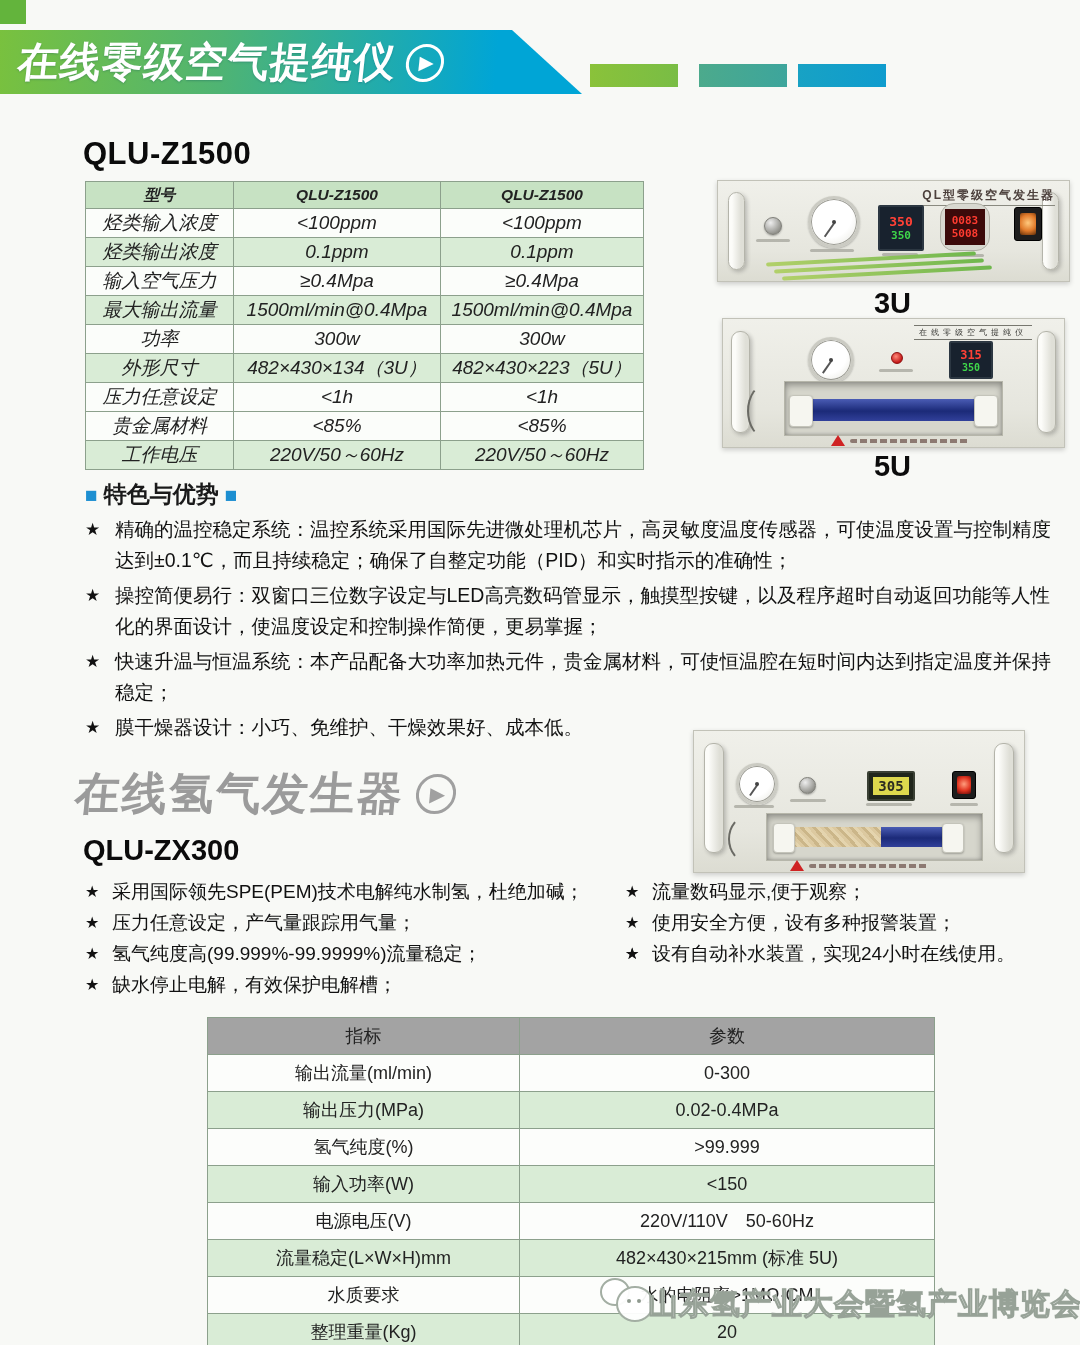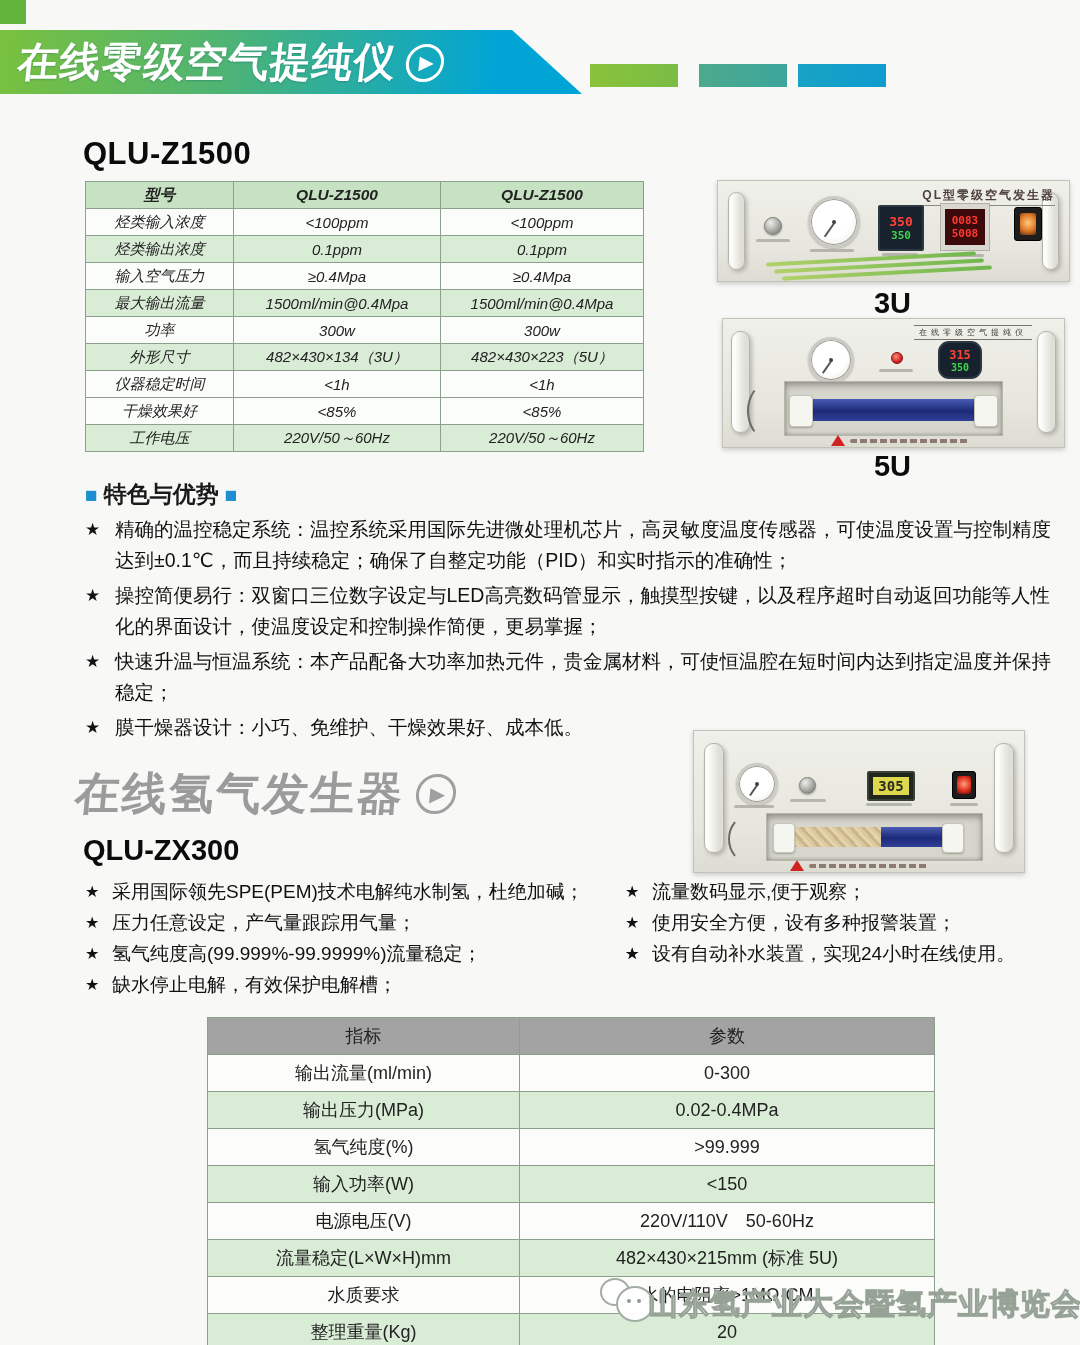--- a/index.html
+++ b/index.html
@@ -36,21 +36,21 @@
 
   
   .h-z1500{left:83px;top:136px;font-size:31px;font-weight:bold;color:#0b0b0b;letter-spacing:.5px;}
   .h-zx300{left:83px;top:834px;font-size:29px;font-weight:bold;color:#0b0b0b;}
 
   
   table{border-collapse:collapse;table-layout:fixed;}
   td{border:1px solid #8ca08c;text-align:center;vertical-align:middle;
      overflow:hidden;white-space:nowrap;color:#222;}
   .spec-table{left:85px;top:181px;width:558px;font-style:italic;}
-  .spec-table td{height:24px;font-size:15px;background:#fbfdfa;}
+  .spec-table td{height:24px;font-size:19px;background:#fbfdfa;}
   .spec-table tr.g td{background:#d9ecd6;}
   .spec-table tr.hd td{background:#c7e2c3;font-weight:bold;font-size:15.5px;}
   .param-table{left:207px;top:1017px;width:727px;}
   .param-table td{height:34px;font-size:18px;background:#fcfdfb;}
   .param-table tr.g td{background:#d9ecd6;}
   .param-table tr.hd td{background:#a3a3a3;font-weight:normal;margin-left:23px;}
 
   
   .feat-title{left:85px;top:479px;font-size:23px;font-weight:bold;display:flex;align-items:center;gap:6px;}
   .feat-sq{color:#1d8fd1;font-size:21px;line-height:1;}
@@ -89,21 +89,21 @@
   .gauge .pin{position:absolute;left:50%;top:50%;width:4px;height:4px;margin:-2px;border-radius:50%;background:#444;}
   .knob{position:absolute;border-radius:50%;
         background:radial-gradient(circle at 35% 30%,#eee,#8f8f89 75%);
         border:1px solid #7f7f79;box-shadow:0 1px 2px rgba(0,0,0,.3);}
   .smudge{position:absolute;height:3px;background:#a9a9a0;opacity:.8;border-radius:2px;}
   .ctrl{position:absolute;background:#18222e;border:2px solid #2c3742;border-radius:2px;
         display:flex;flex-direction:column;align-items:center;justify-content:center;
         font-family:"DejaVu Sans Mono",monospace;}
   .ctrl .pv{color:#ff4136;font-weight:bold;}
   .ctrl .sv{color:#3fd64a;font-weight:bold;}
-  .disp-red{position:absolute;background:#d8d8d0;border:1px solid #b0b0a6;border-radius:0;
+  .disp-red{position:absolute;background:#d8d8d0;border:1px solid #b0b0a6;border-radius:14px;
         display:flex;align-items:center;justify-content:center;}
   .disp-red .scr{background:#3c0a0a;width:84%;height:80%;display:flex;flex-direction:column;
         align-items:center;justify-content:center;font-family:"DejaVu Sans Mono",monospace;
         color:#ff3b30;font-weight:bold;}
   .rocker{position:absolute;background:#1d1d1d;border-radius:3px;border:1px solid #000;
         display:flex;align-items:center;justify-content:center;}
   .rocker .glow{width:60%;height:66%;border-radius:2px;}
   .glow-orange{background:radial-gradient(circle at 50% 45%,#ffc97d 0%,#e07a2a 55%,#5e2d08 100%);}
   .glow-red{background:radial-gradient(circle at 50% 45%,#ff9d7d 0%,#e0331f 55%,#5e0808 100%);}
   .tray{position:absolute;background:#d6d6cc;border:1px solid #b6b6aa;
@@ -197,26 +197,26 @@
     <td>功率</td>
     <td>300w</td>
     <td>300w</td>
   </tr>
   <tr class="g">
     <td>外形尺寸</td>
     <td>482×430×134（3U）</td>
     <td>482×430×223（5U）</td>
   </tr>
   <tr>
-    <td>仪器稳定时间</td>
+    <td>压力任意设定</td>
     <td>&lt;1h</td>
     <td>&lt;1h</td>
   </tr>
   <tr>
-    <td>干燥效果好</td>
+    <td>贵金属材料</td>
     <td>&lt;85%</td>
     <td>&lt;85%</td>
   </tr>
   <tr class="g">
     <td>工作电压</td>
     <td>220V/50～60Hz</td>
     <td>220V/50～60Hz</td>
   </tr>
 </tbody>
   </table>
@@ -257,21 +257,21 @@
   <div class="handle" style="left:8px;top:12px;width:17px;height:100px;"></div>
   <div class="handle" style="right:8px;top:12px;width:17px;height:100px;"></div>
   <div class="panel-label-5u" style="right:32px;top:6px;">在线零级空气提纯仪</div>
   <div class="gauge" style="left:85px;top:18px;width:40px;height:40px;">
     <div class="needle"></div>
       <div class="pin"></div>
   </div>
   <div class="smudge" style="left:84px;top:64px;width:42px;"></div>
   <div class="red-dot" style="left:168px;top:33px;"></div>
   <div class="smudge" style="left:156px;top:50px;width:34px;"></div>
-  <div class="ctrl" style="left:215px;top:22px;width:40px;height:34px;border-radius:11px;">
+  <div class="ctrl" style="left:226px;top:22px;width:40px;height:34px;">
     <span class="pv" style="font-size:12px;">315</span>
     <span class="sv" style="font-size:10px;">350</span>
   </div>
   <div class="smudge" style="left:228px;top:62px;width:36px;"></div>
   <div class="tray" style="left:61px;top:62px;width:217px;height:53px;">
     <div class="tube-blue" style="left:10px;top:17px;width:197px;height:22px;"></div>
     <div class="tube-cap" style="left:4px;top:13px;width:22px;height:30px;"></div>
     <div class="tube-cap" style="right:4px;top:13px;width:22px;height:30px;"></div>
   </div>
   <div class="arc" style="left:24px;top:64px;"></div>

